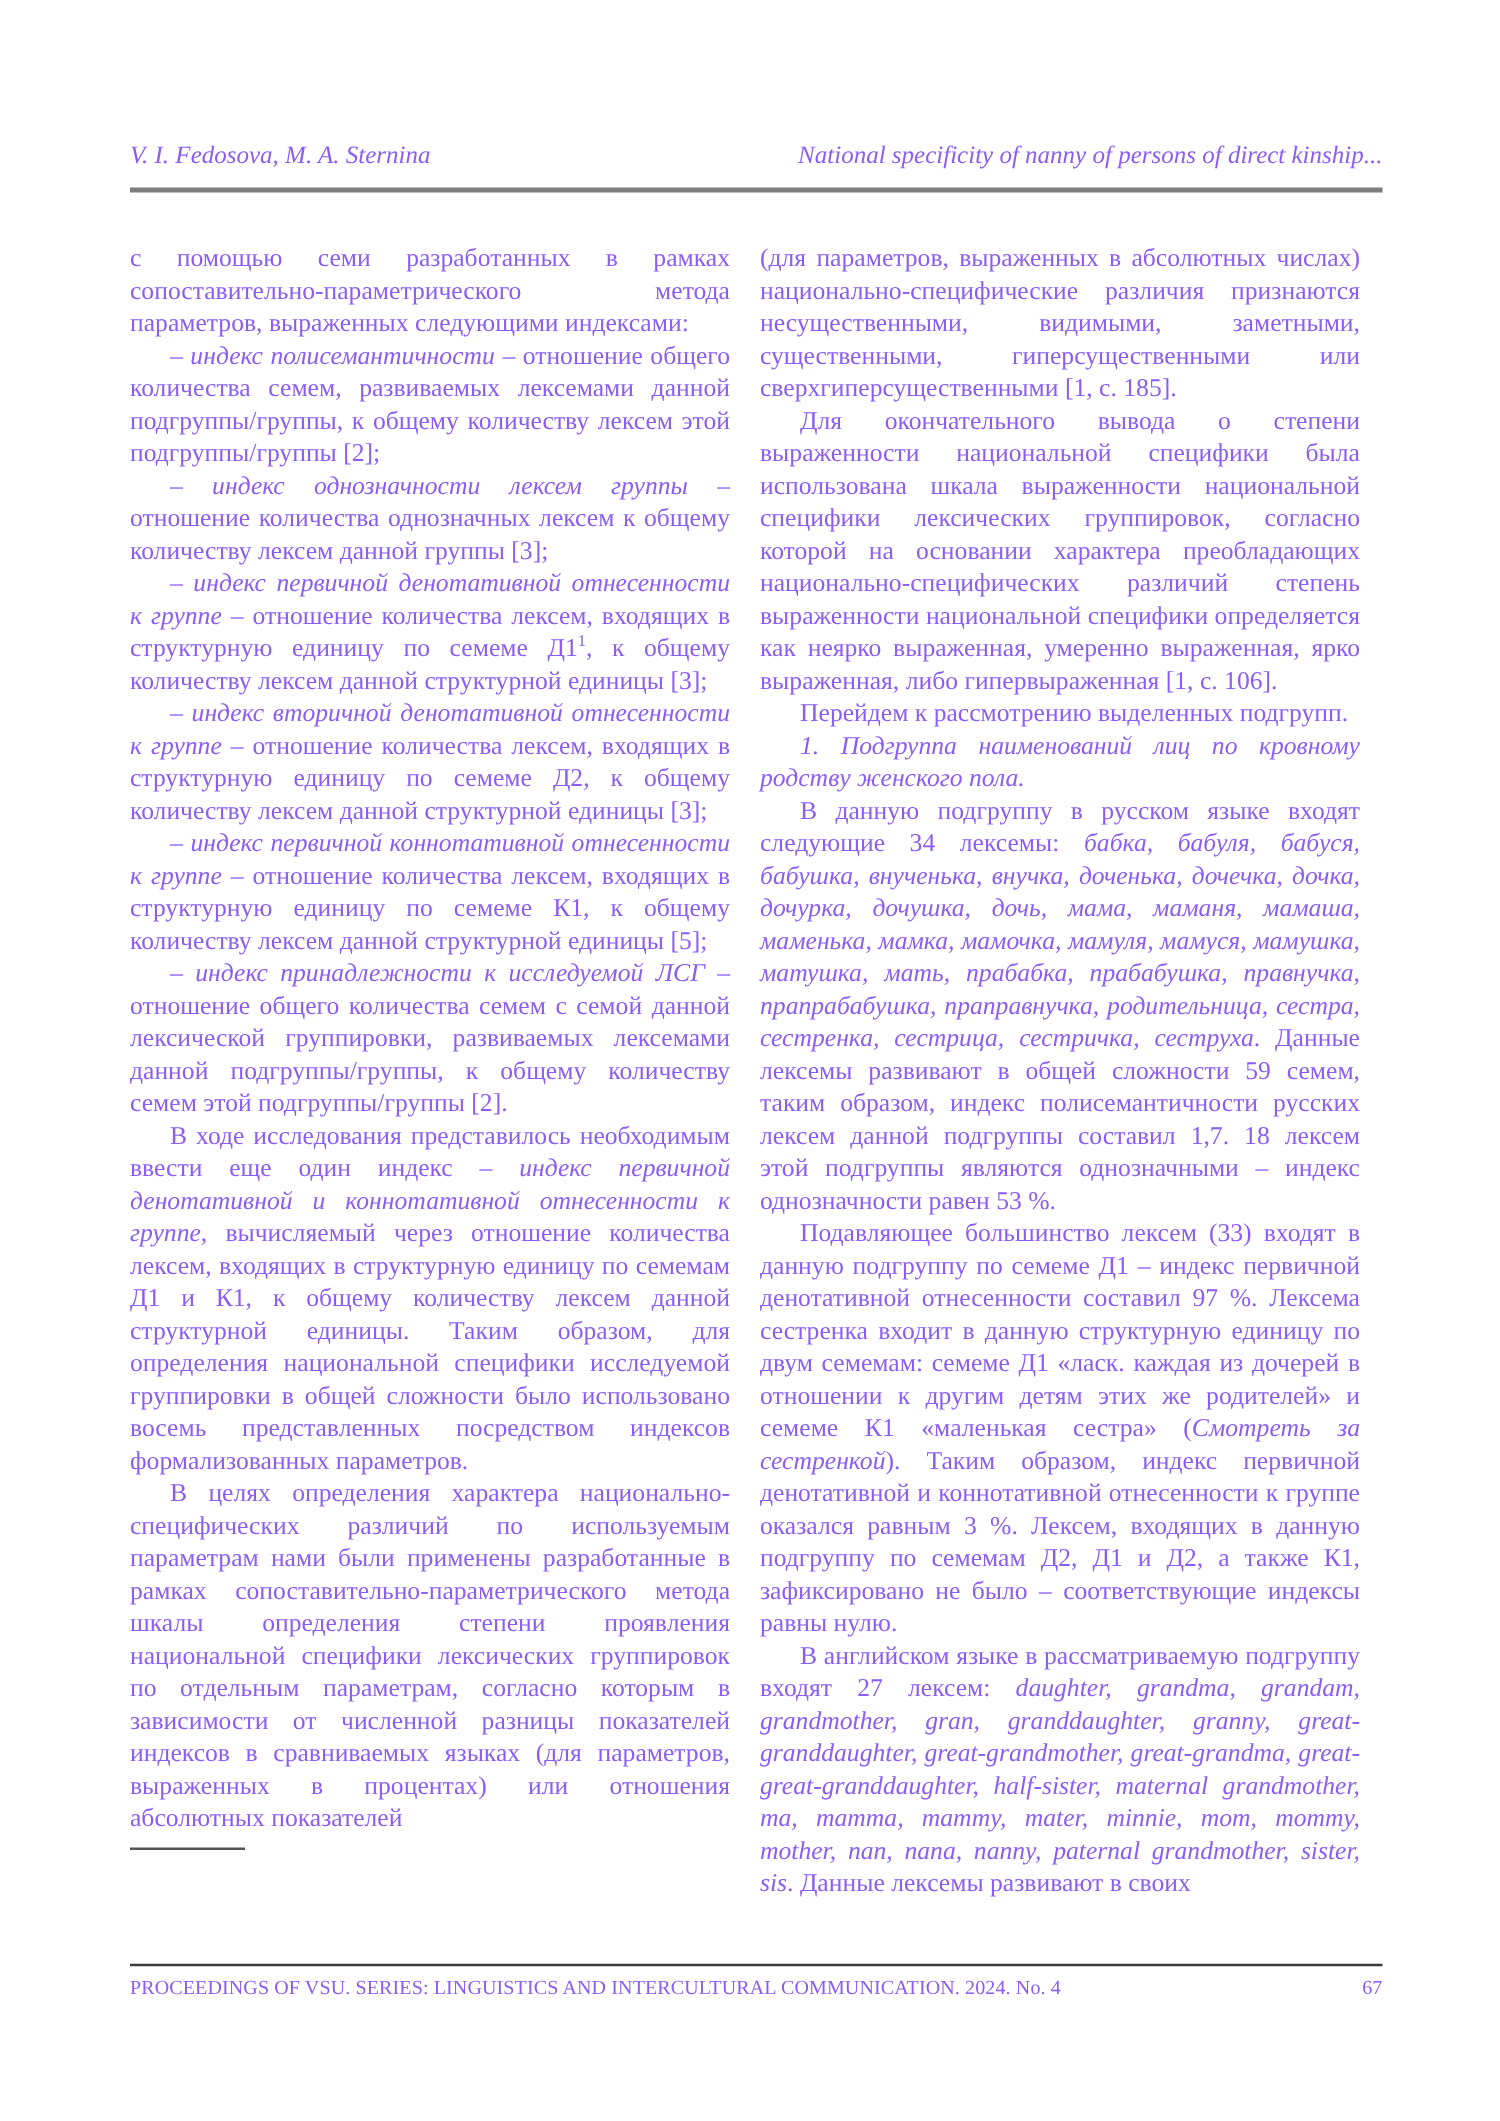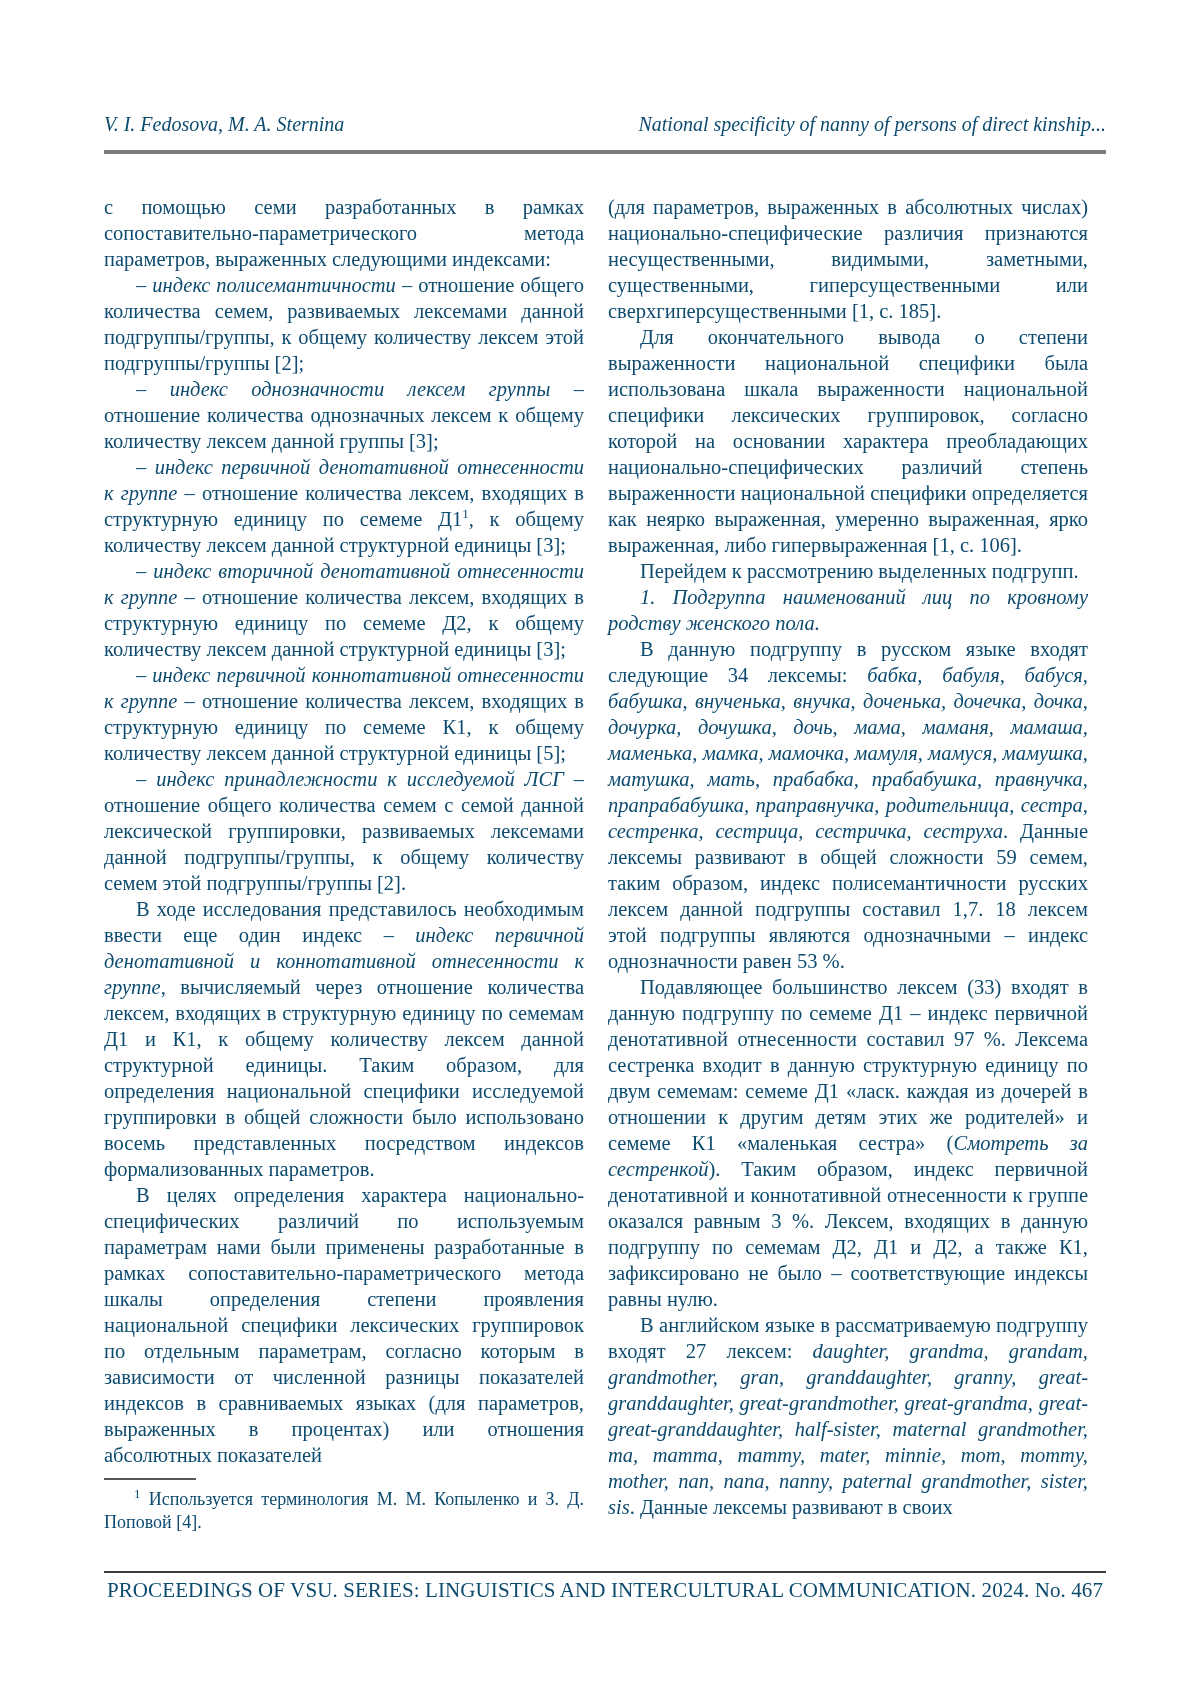--- a/index.html
+++ b/index.html
@@ -4,21 +4,21 @@
 <style>
   html, body { margin: 0; padding: 0; background: #e8e8e8; }
   .page {
     position: relative;
     width: 1200px;
     height: 1697px;
     margin: 0 auto;
     background: #ffffff;
     overflow: hidden;
     font-family: "Liberation Serif", "DejaVu Serif", serif;
-    color: #0c4a6e;
+    color: #8b5cf6;
   }
   .running-head {
     position: absolute;
     left: 104px;
     width: 1002px;
     top: 112px;
     display: flex;
     justify-content: space-between;
     font-style: italic;
     font-size: 20px;
@@ -67,22 +67,22 @@
     top: 1571px;
     height: 2px;
     background: #3c3c3c;
   }
   .footer-line {
     position: absolute;
     left: 104px;
     width: 1002px;
     top: 1578px;
     display: flex;
-    justify-content: center;
-    font-size: 21px;
+    justify-content: space-between;
+    font-size: 16px;
     line-height: 25px;
     letter-spacing: 0.1px;
     white-space: nowrap;
     font-family: Liberation Serif, serif;
   }
 </style>
 </head>
 <body>
 
 <div class="page">
@@ -100,21 +100,20 @@
         <p><span>– </span><span class="it">индекс полисемантичности</span><span> – отношение общего количества семем, развиваемых лексемами данной подгруппы/группы, к общему количеству лексем этой подгруппы/группы [2];</span></p>
         <p><span>– </span><span class="it">индекс однозначности лексем группы</span><span> – отношение количества однозначных лексем к общему количеству лексем данной группы [3];</span></p>
         <p><span>– </span><span class="it">индекс первичной денотативной отнесенности к группе</span><span> – отношение количества лексем, входящих в структурную единицу по семеме Д1</span><sup>1</sup><span>, к общему количеству лексем данной структурной единицы [3];</span></p>
         <p><span>– </span><span class="it">индекс вторичной денотативной отнесенности к группе</span><span> – отношение количества лексем, входящих в структурную единицу по семеме Д2, к общему количеству лексем данной структурной единицы [3];</span></p>
         <p><span>– </span><span class="it">индекс первичной коннотативной отнесенности к группе</span><span> – отношение количества лексем, входящих в структурную единицу по семеме К1, к общему количеству лексем данной структурной единицы [5];</span></p>
         <p><span>– </span><span class="it">индекс принадлежности к исследуемой ЛСГ</span><span> – отношение общего количества семем с семой данной лексической группировки, развиваемых лексемами данной подгруппы/группы, к общему количеству семем этой подгруппы/группы [2].</span></p>
         <p><span>В ходе исследования представилось необходимым ввести еще один индекс – </span><span class="it">индекс первичной денотативной и коннотативной отнесенности к группе</span><span>, вычисляемый через отношение количества лексем, входящих в структурную единицу по семемам Д1 и К1, к общему количеству лексем данной структурной единицы. Таким образом, для определения национальной специфики исследуемой группировки в общей сложности было использовано восемь представленных посредством индексов формализованных параметров.</span></p>
         <p><span>В целях определения характера национально-специфических различий по используемым параметрам нами были применены разработанные в рамках сопоставительно-параметрического метода шкалы определения степени проявления национальной специфики лексических группировок по отдельным параметрам, согласно которым в зависимости от численной разницы показателей индексов в сравниваемых языках (для параметров, выраженных в процентах) или отношения абсолютных показателей</span></p>
       </div>
     <div class="footnote-sep"></div>
-    <div class="footnote"><sup>1</sup><span> Используется терминология М. М. Копыленко и З. Д. Поповой [4].</span></div>
   </div>
 
   <div class="col col-right">
     <div id="col-right-body">
         <p class="no-indent"><span>(для параметров, выраженных в абсолютных числах) национально-специфические различия признаются несущественными, видимыми, заметными, существенными, гиперсущественными или сверхгиперсущественными [1, с. 185].</span></p>
         <p><span>Для окончательного вывода о степени выраженности национальной специфики была использована шкала выраженности национальной специфики лексических группировок, согласно которой на основании характера преобладающих национально-специфических различий степень выраженности национальной специфики определяется как неярко выраженная, умеренно выраженная, ярко выраженная, либо гипервыраженная [1, с. 106].</span></p>
         <p><span>Перейдем к рассмотрению выделенных подгрупп.</span></p>
         <p><span class="it">1. Подгруппа наименований лиц по кровному родству женского пола.</span></p>
         <p><span>В данную подгруппу в русском языке входят следующие 34 лексемы: </span><span class="it">бабка, бабуля, бабуся, бабушка, внученька, внучка, доченька, дочечка, дочка, дочурка, дочушка, дочь, мама, маманя, мамаша, маменька, мамка, мамочка, мамуля, мамуся, мамушка, матушка, мать, прабабка, прабабушка, правнучка, прапрабабушка, праправнучка, родительница, сестра, сестренка, сестрица, сестричка, сеструха</span><span>. Данные лексемы развивают в общей сложности 59 семем, таким образом, индекс полисемантичности русских лексем данной подгруппы составил 1,7. 18 лексем этой подгруппы являются однозначными – индекс однозначности равен 53 %.</span></p>
         <p><span>Подавляющее большинство лексем (33) входят в данную подгруппу по семеме Д1 – индекс первичной денотативной отнесенности составил 97 %. Лексема сестренка входит в данную структурную единицу по двум семемам: семеме Д1 «ласк. каждая из дочерей в отношении к другим детям этих же родителей» и семеме К1 «маленькая сестра» (</span><span class="it">Смотреть за сестренкой</span><span>). Таким образом, индекс первичной денотативной и коннотативной отнесенности к группе оказался равным 3 %. Лексем, входящих в данную подгруппу по семемам Д2, Д1 и Д2, а также К1, зафиксировано не было – соответствующие индексы равны нулю.</span></p>

